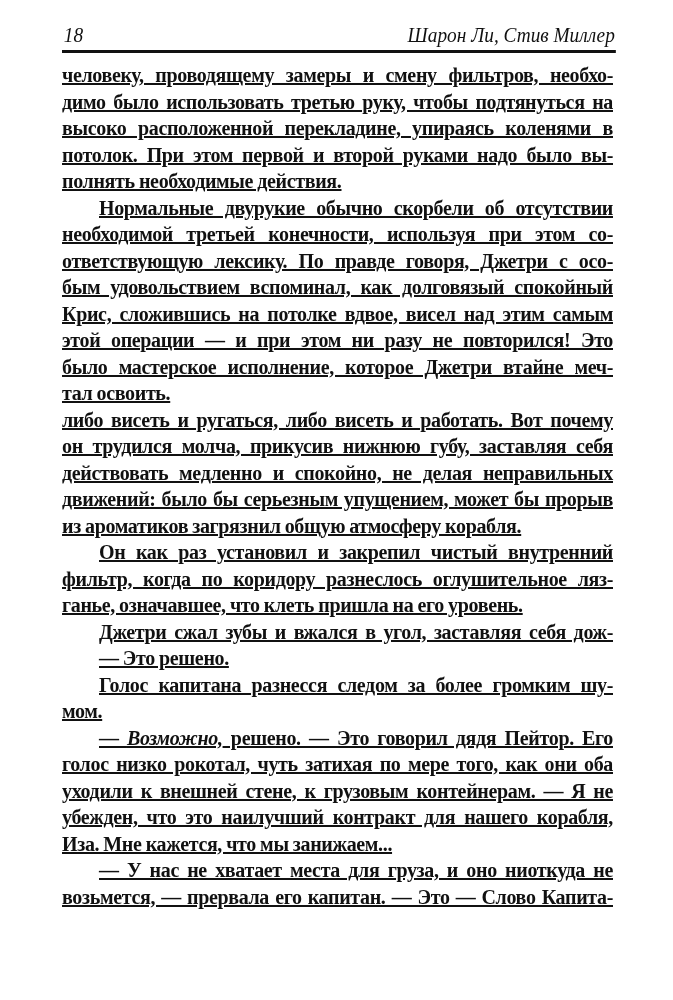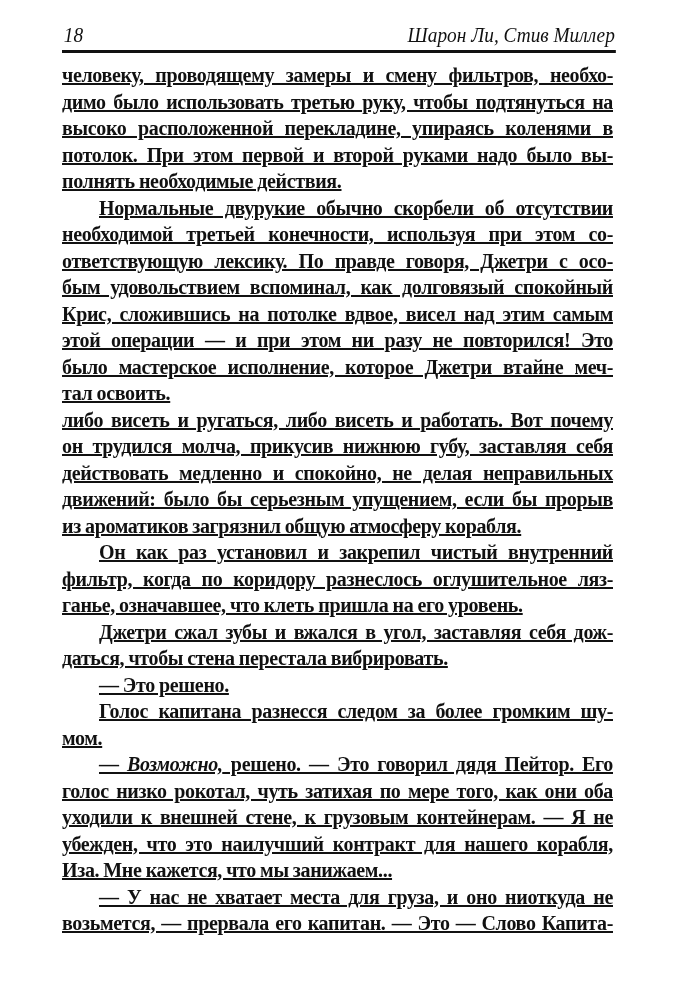--- a/index.html
+++ b/index.html
@@ -54,27 +54,26 @@
       <span class="line">необходимой третьей конечности, используя при этом со-</span>
       <span class="line">ответствующую лексику. По правде говоря, Джетри с осо-</span>
       <span class="line">бым удовольствием вспоминал, как долговязый спокойный</span>
       <span class="line">Крис, сложившись на потолке вдвое, висел над этим самым</span>
       <span class="line">этой операции — и при этом ни разу не повторился! Это</span>
       <span class="line">было мастерское исполнение, которое Джетри втайне меч-</span>
       <span class="line last">тал освоить.</span>
       <span class="line">либо висеть и ругаться, либо висеть и работать. Вот почему</span>
       <span class="line">он трудился молча, прикусив нижнюю губу, заставляя себя</span>
       <span class="line">действовать медленно и спокойно, не делая неправильных</span>
-      <span class="line">движений: было бы серьезным упущением, если бы прорыв</span>
+      <span class="line">движений: было бы серьезным упущением, может бы прорыв</span>
       <span class="line last">из ароматиков загрязнил общую атмосферу корабля.</span>
       <span class="line indent">Он как раз установил и закрепил чистый внутренний</span>
       <span class="line">фильтр, когда по коридору разнеслось оглушительное ляз-</span>
       <span class="line last">ганье, означавшее, что клеть пришла на его уровень.</span>
       <span class="line indent">Джетри сжал зубы и вжался в угол, заставляя себя дож-</span>
-      <span class="line last">даться, чтобы стена перестала вибрировать.</span>
       <span class="line indent last">— Это решено.</span>
       <span class="line indent">Голос капитана разнесся следом за более громким шу-</span>
       <span class="line last">мом.</span>
       <span class="line indent"><span>— </span><span class="em">Возможно,</span><span> решено. — Это говорил дядя Пейтор. Его</span></span>
       <span class="line">голос низко рокотал, чуть затихая по мере того, как они оба</span>
       <span class="line">уходили к внешней стене, к грузовым контейнерам. — Я не</span>
       <span class="line">убежден, что это наилучший контракт для нашего корабля,</span>
       <span class="line last">Иза. Мне кажется, что мы занижаем...</span>
       <span class="line indent">— У нас не хватает места для груза, и оно ниоткуда не</span>
       <span class="line">возьмется, — прервала его капитан. — Это — Слово Капита-</span>

